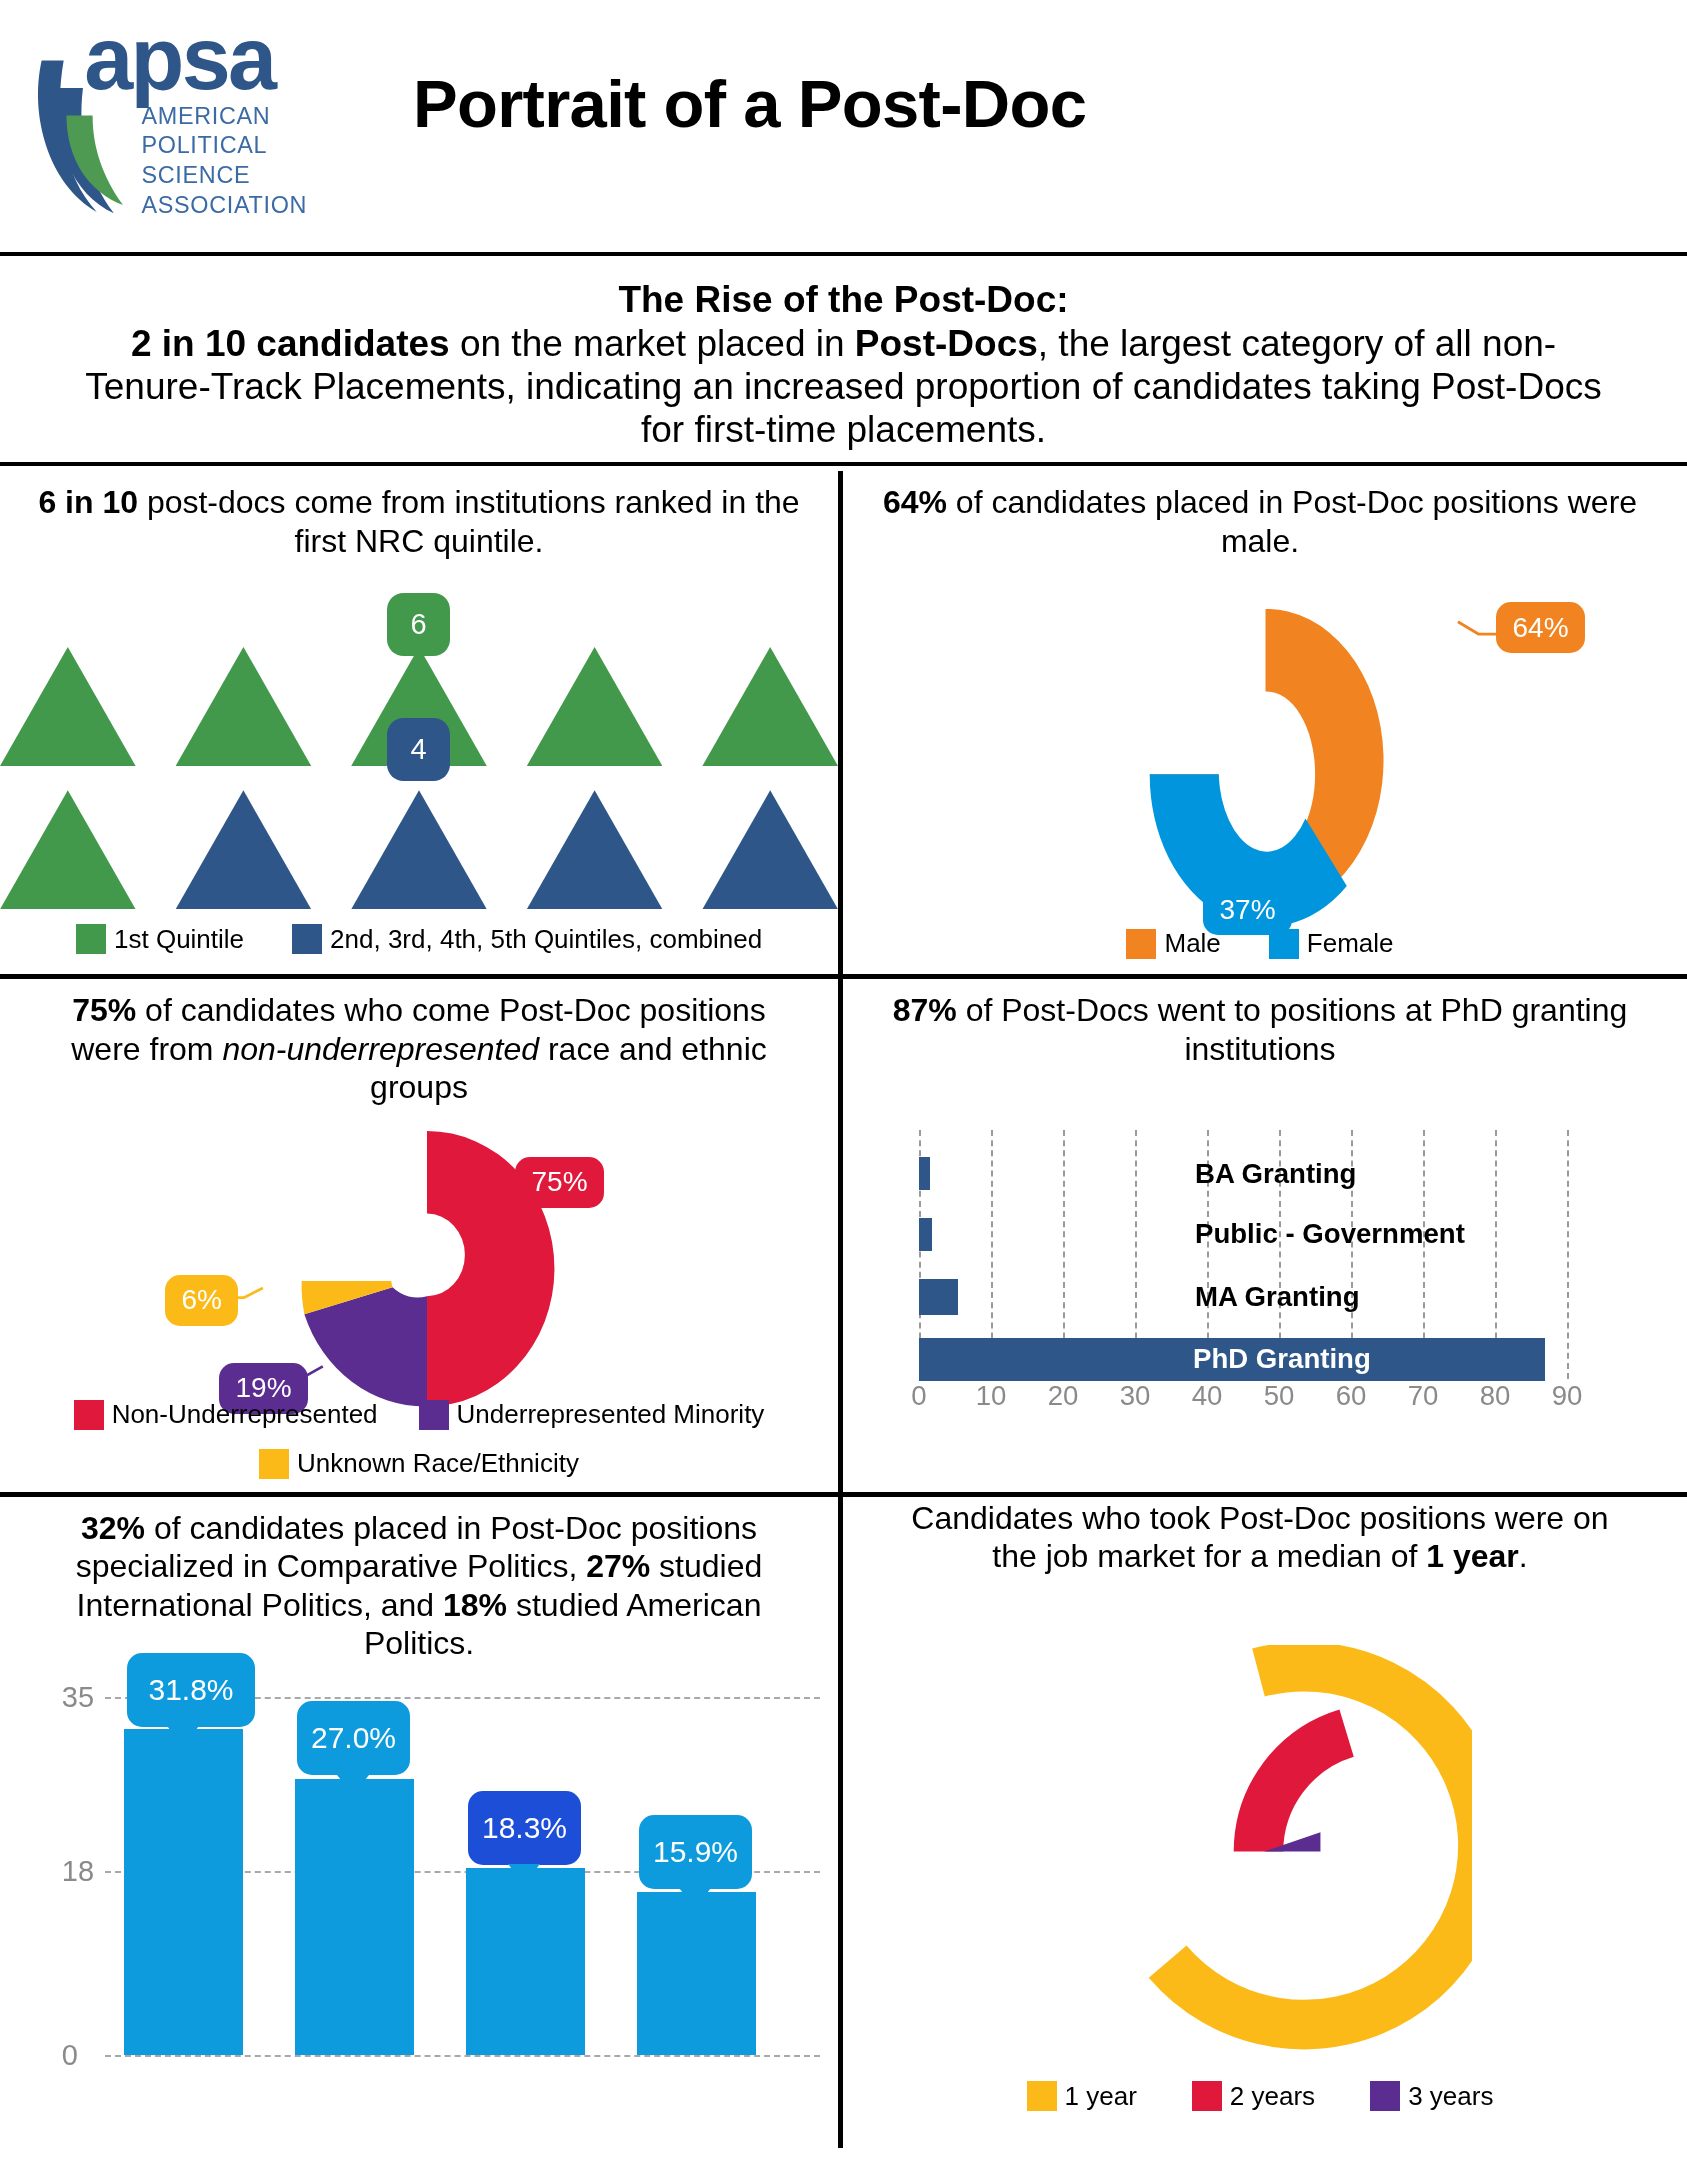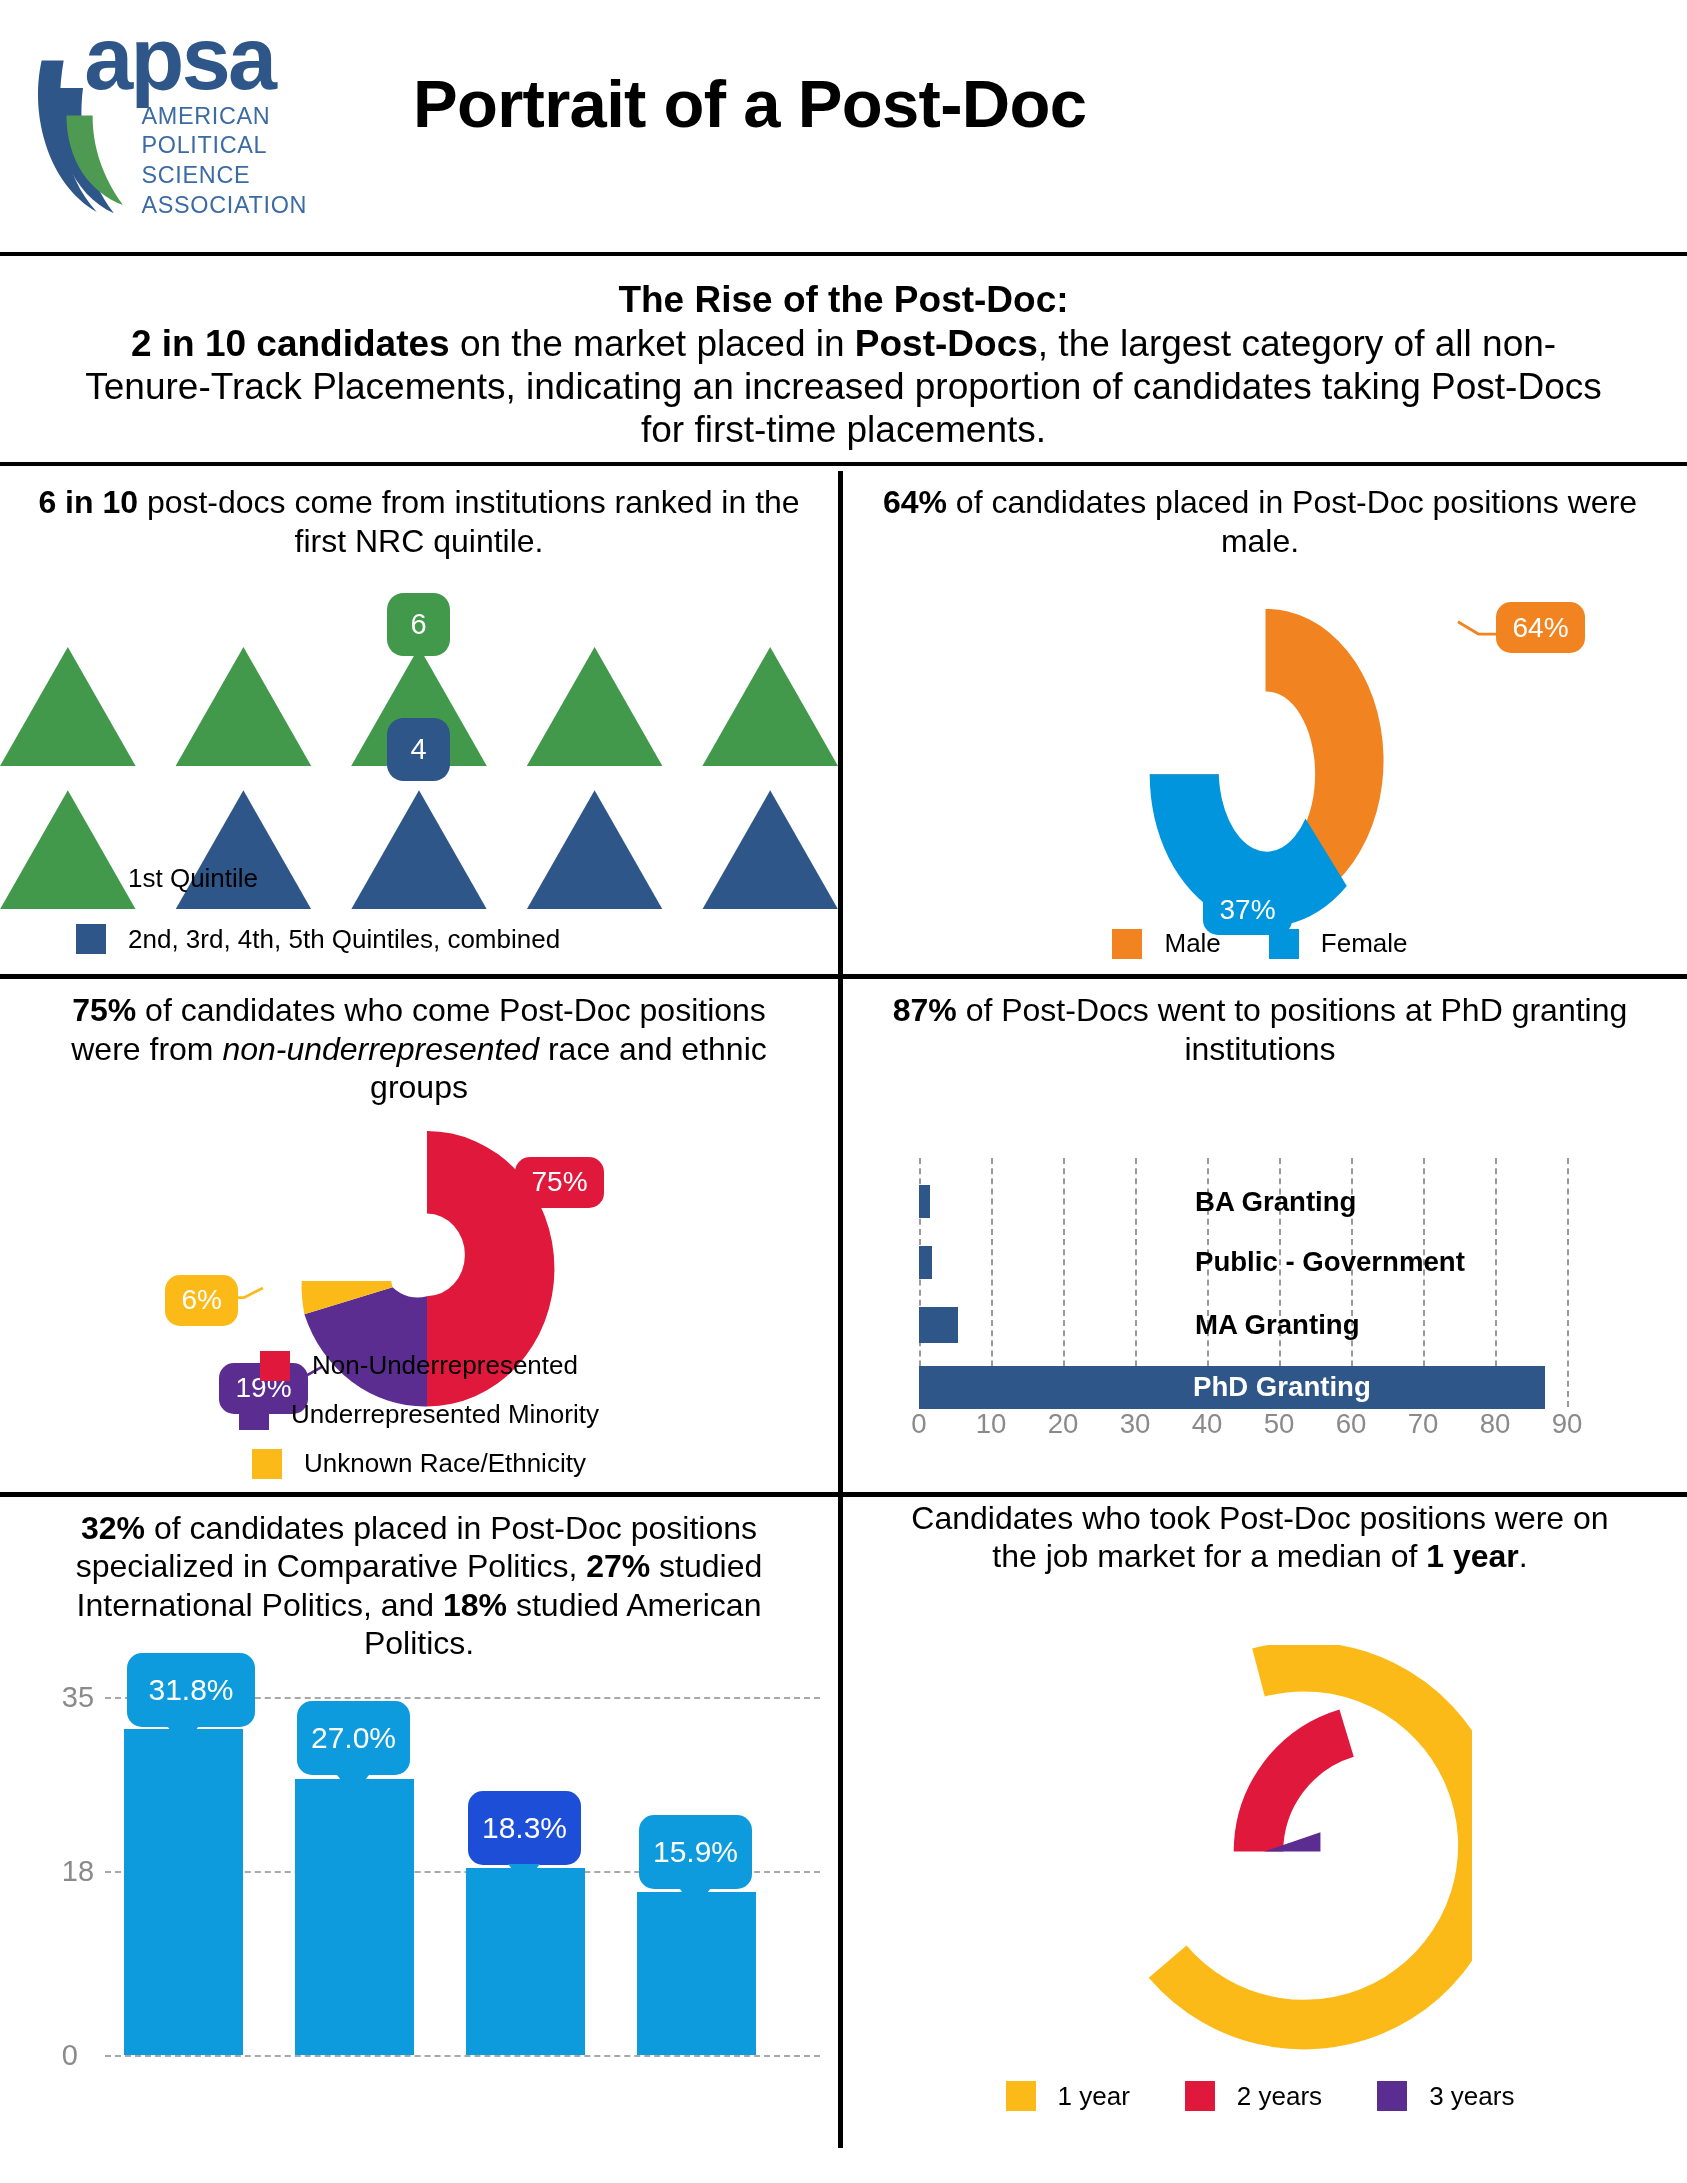--- a/index.html
+++ b/index.html
@@ -92,42 +92,42 @@
   #badge4 { background:#2E5689; left:387px; top:71px; }
   #badge4::after { border-top-color:#2E5689; }
 
   .legend {
     position:absolute; bottom:19.3px; left:0; width:100%;
     display:flex; justify-content:center; align-items:flex-start;
     flex-wrap:wrap; gap:30px 48px;
     padding:0 62px;
   }
   .legend.left-align { justify-content:flex-start; padding-left:76px; }
-  .leg-item { display:flex; align-items:center; gap:22px; }
+  .leg-item { display:flex; align-items:center; gap:8px; }
   .leg-sw { width:30px; height:30px; flex:0 0 auto; }
   .leg-lb { font-size:26px; white-space:nowrap; }
 
   
   #gender-panel { height:503px; position:relative; }
   #race-panel { height:513px; position:relative; }
 
   .callout {
     position:absolute;
     border-radius:15px;
     color:#fff;
     font-size:28px;
     padding:9.6px 16.5px;
     display:flex; align-items:center; justify-content:center;
     white-space:nowrap;
   }
 
   
   #phd-panel { height:513px; position:relative; }
   #phd-chart {
-    position:absolute; left:81px; top:179px;
+    position:absolute; left:81px; top:151px;
     width:696px; height:289px;
   }
   .hbar-grid { position:absolute; inset:0 0 40px 0; }
   .hbar-gl {
     position:absolute; top:0; bottom:0; width:0;
     border-left:2.1px dashed #9a9a9a;
   }
   .hbar-row { position:absolute; left:0; height:33px; }
   .hbar-fill { height:100%; background:#2E5689; }
   .hbar-label {

